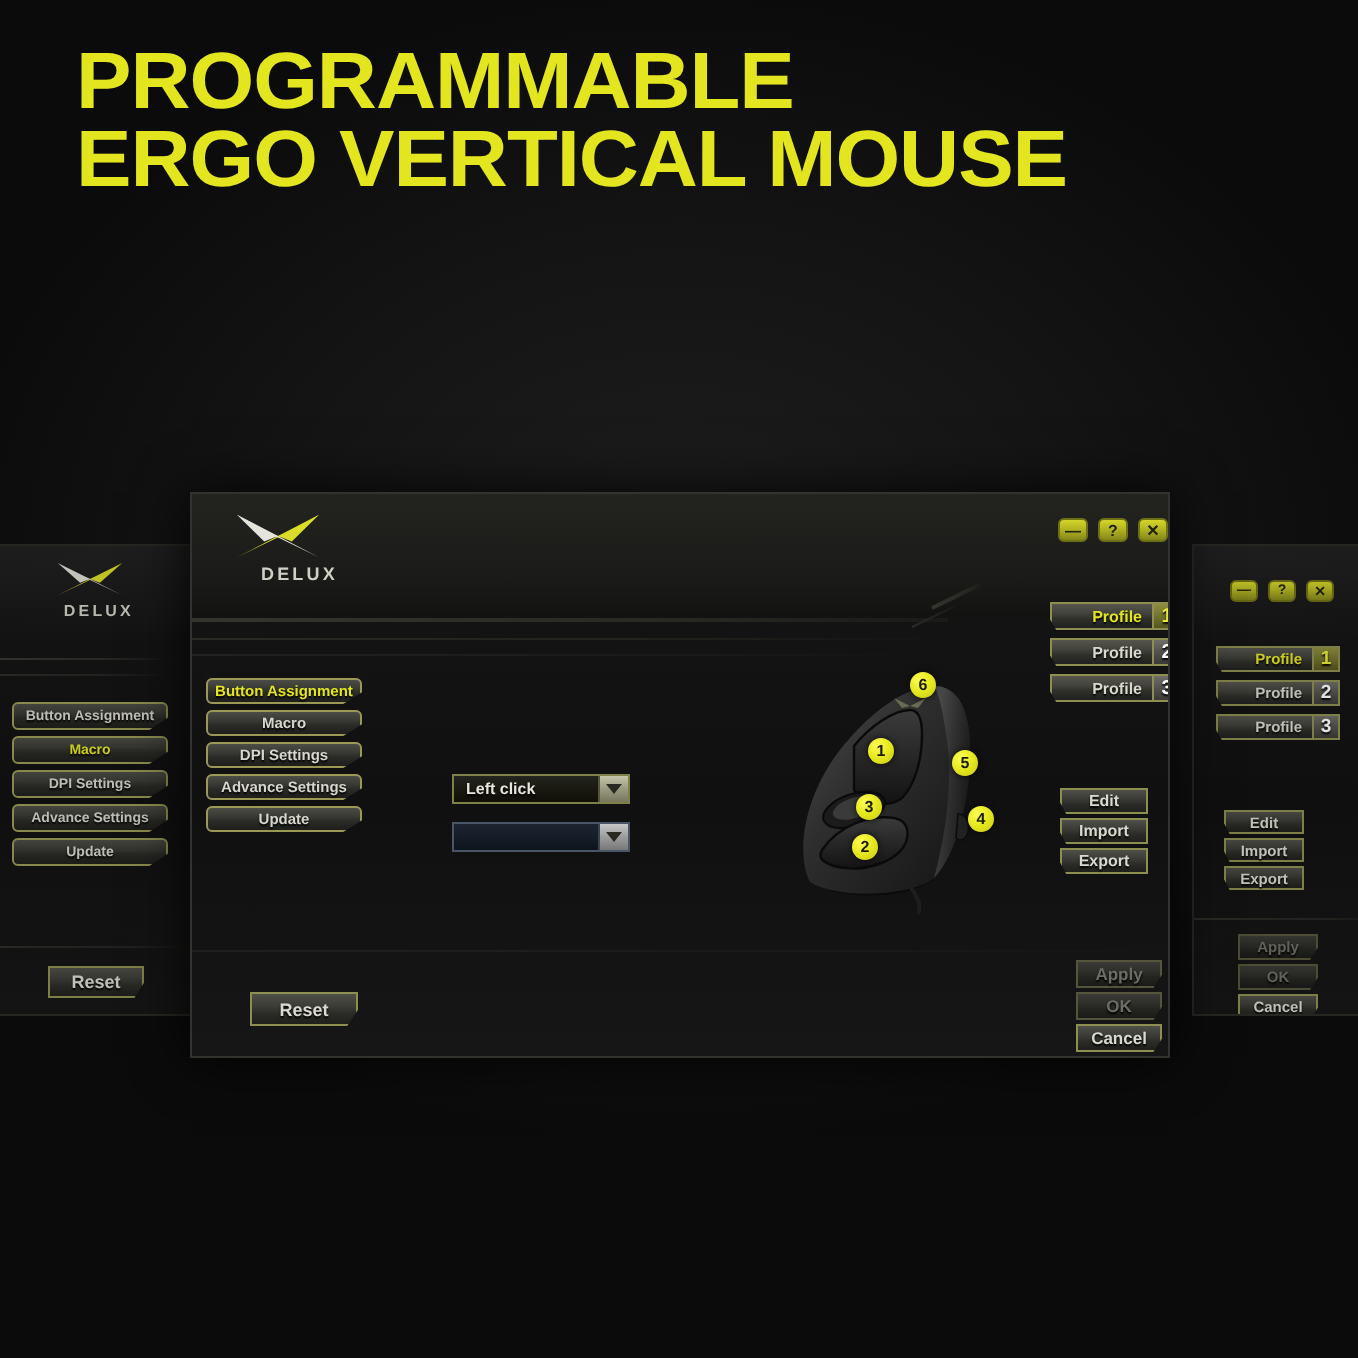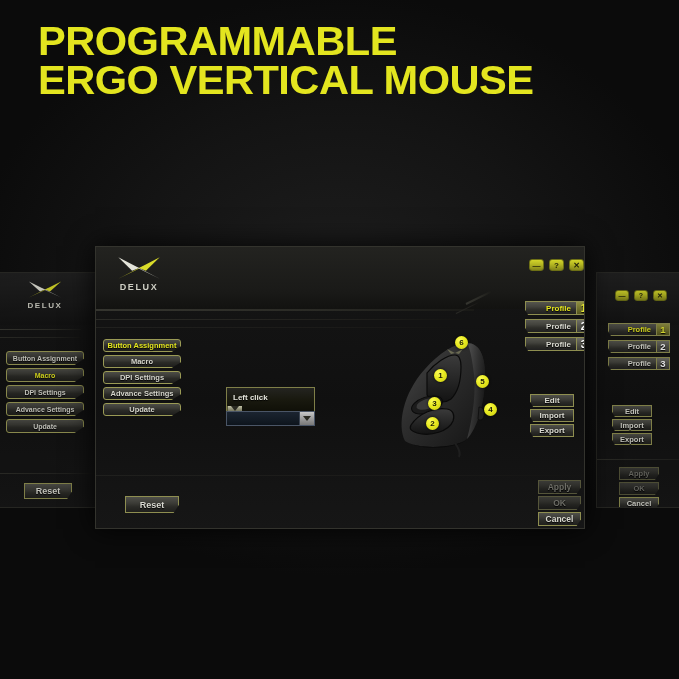--- a/index.html
+++ b/index.html
@@ -64,21 +64,21 @@
     height: 1px;
     background: linear-gradient(90deg, #2e2e29 0%, #232320 70%, #141412 100%);
     left: 0;
   }
 
   
   .logo { position: absolute; }
   .logo .mark { position: relative; width: 100%; height: 62%; }
   .logo .mark svg { width: 100%; height: 100%; display: block; }
   .logo .wordmark {
-    text-align: center;
+    text-align: right;
     color: #cfcfc4;
     font-weight: bold;
     letter-spacing: 1.6px;
     font-family: "Liberation Sans", sans-serif;
   }
 
   
   .navbtn {
     position: relative;
     background: linear-gradient(180deg, #4c4c46 0%, #3a3a35 38%, #2a2a26 60%, #1e1e1b 100%);
@@ -393,21 +393,21 @@
       </div>
       <div class="navbtn" style="height: 13px; margin-bottom: 3px; font-size: 7.5px;">
         <span>Advance Settings</span>
       </div>
       <div class="navbtn" style="height: 13px; margin-bottom: 3px; font-size: 7.5px;">
         <span>Update</span>
       </div>
     </div>
 
 
-  <div class="combo" style="left:130px; top:140px; width:89px; height:25px;flex-direction:column;">
+  <div class="combo" style="left:130px; top:140px; width:89px; height:15px;">
     <div class="cval" style="font-size:8px;">Left click</div>
     <div class="carrow">
         <i></i>
       </div>
   </div>
 
   <div class="combo blue" style="left:130px; top:164px; width:89px; height:15px;">
     <div class="cval" style="font-size:8px;"></div>
     <div class="carrow">
         <i></i>

